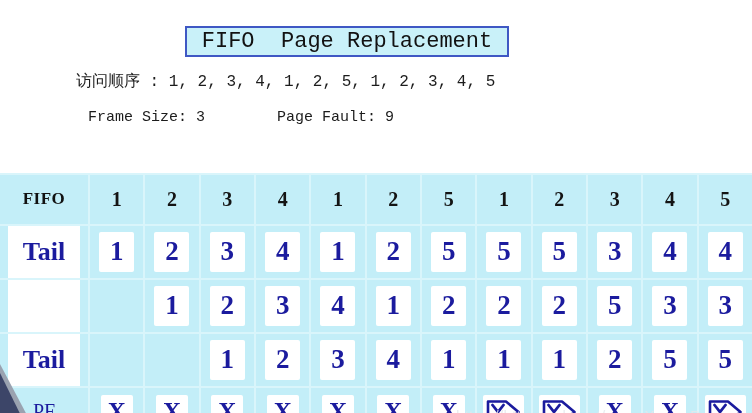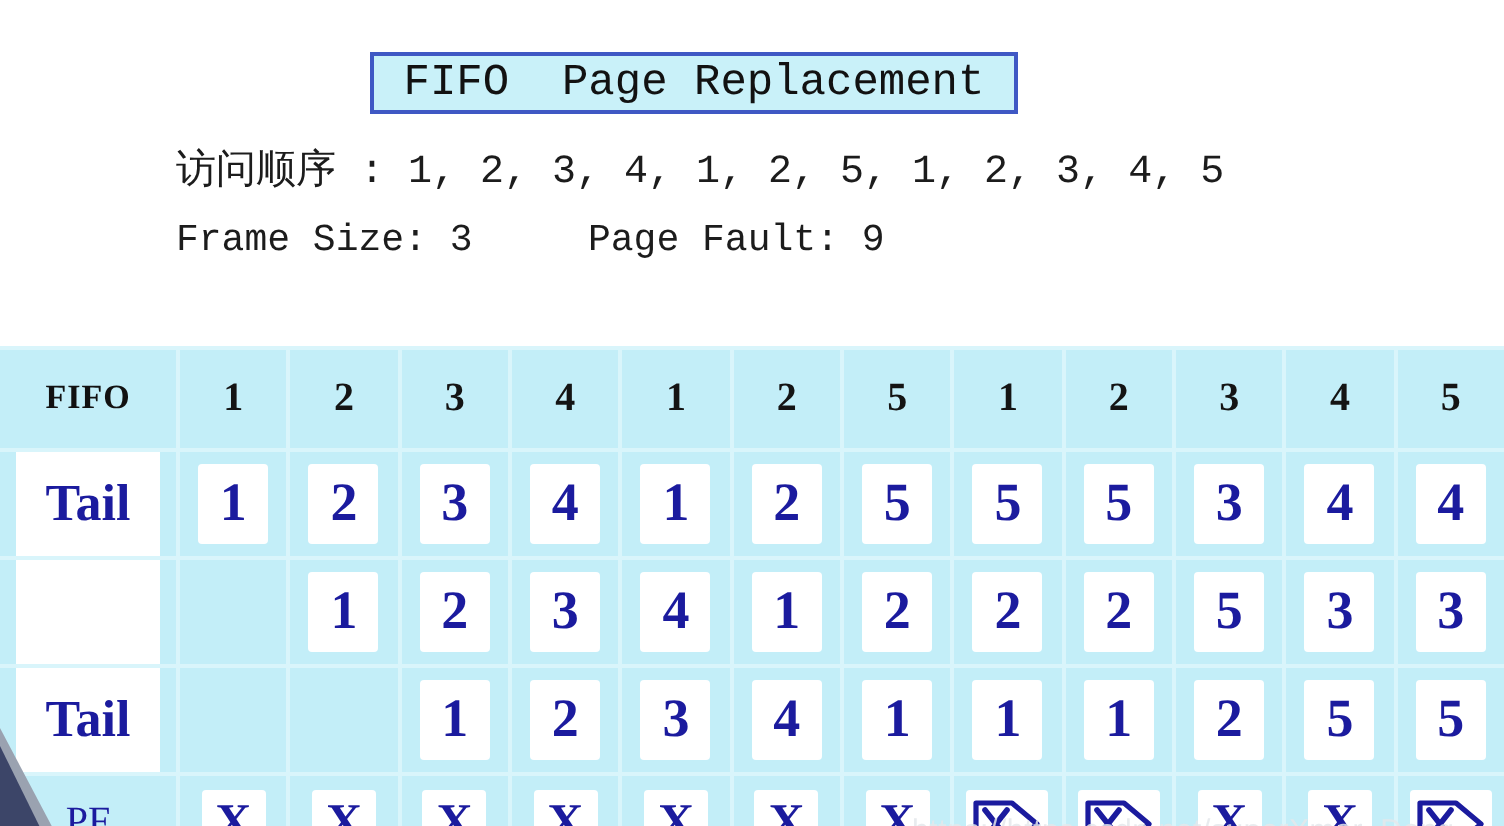--- a/index.html
+++ b/index.html
@@ -14,32 +14,32 @@
 
   .title-box {
     position: absolute; left: 185px; top: 3px; width: 324px; height: 31px;
     box-sizing: border-box; background: #c9f1f9; border: 2px solid #3f58c4;
     display: flex; align-items: center; justify-content: center;
     font-family: "Liberation Mono", "DejaVu Sans Mono", monospace;
     font-size: 22px; color: #121212; white-space: pre;
   }
 
   .access-line {
-    position: absolute; left: 88px; top: 48px;
+    position: absolute; left: 76px; top: 48px;
     font-family: "Liberation Mono", "DejaVu Sans Mono", monospace;
-    font-size: 20px; color: #1c1c1c; white-space: pre;
+    font-size: 16px; color: #1c1c1c; white-space: pre;
   }
 
   .meta-span {
     position: absolute; top: 86px;
     font-family: "Liberation Mono", "DejaVu Sans Mono", monospace;
-    font-size: 19px; color: #1c1c1c; white-space: pre;
+    font-size: 15px; color: #1c1c1c; white-space: pre;
   }
   .frame-size { left: 88px; }
-  .page-fault { left: 294px; }
+  .page-fault { left: 277px; }
 
   .fifo-table {
     position: absolute; left: 0; top: 150px; width: 752px; height: 263px;
     display: grid; grid-template-columns: 88px repeat(12, 1fr);
     grid-template-rows: repeat(5, 1fr);
     background: #d9f5fb; gap: 2px; padding-top: 2px; box-sizing: border-box;
   }
   .cell {
     background: #c3eef8;
     display: flex; align-items: center; justify-content: center;

